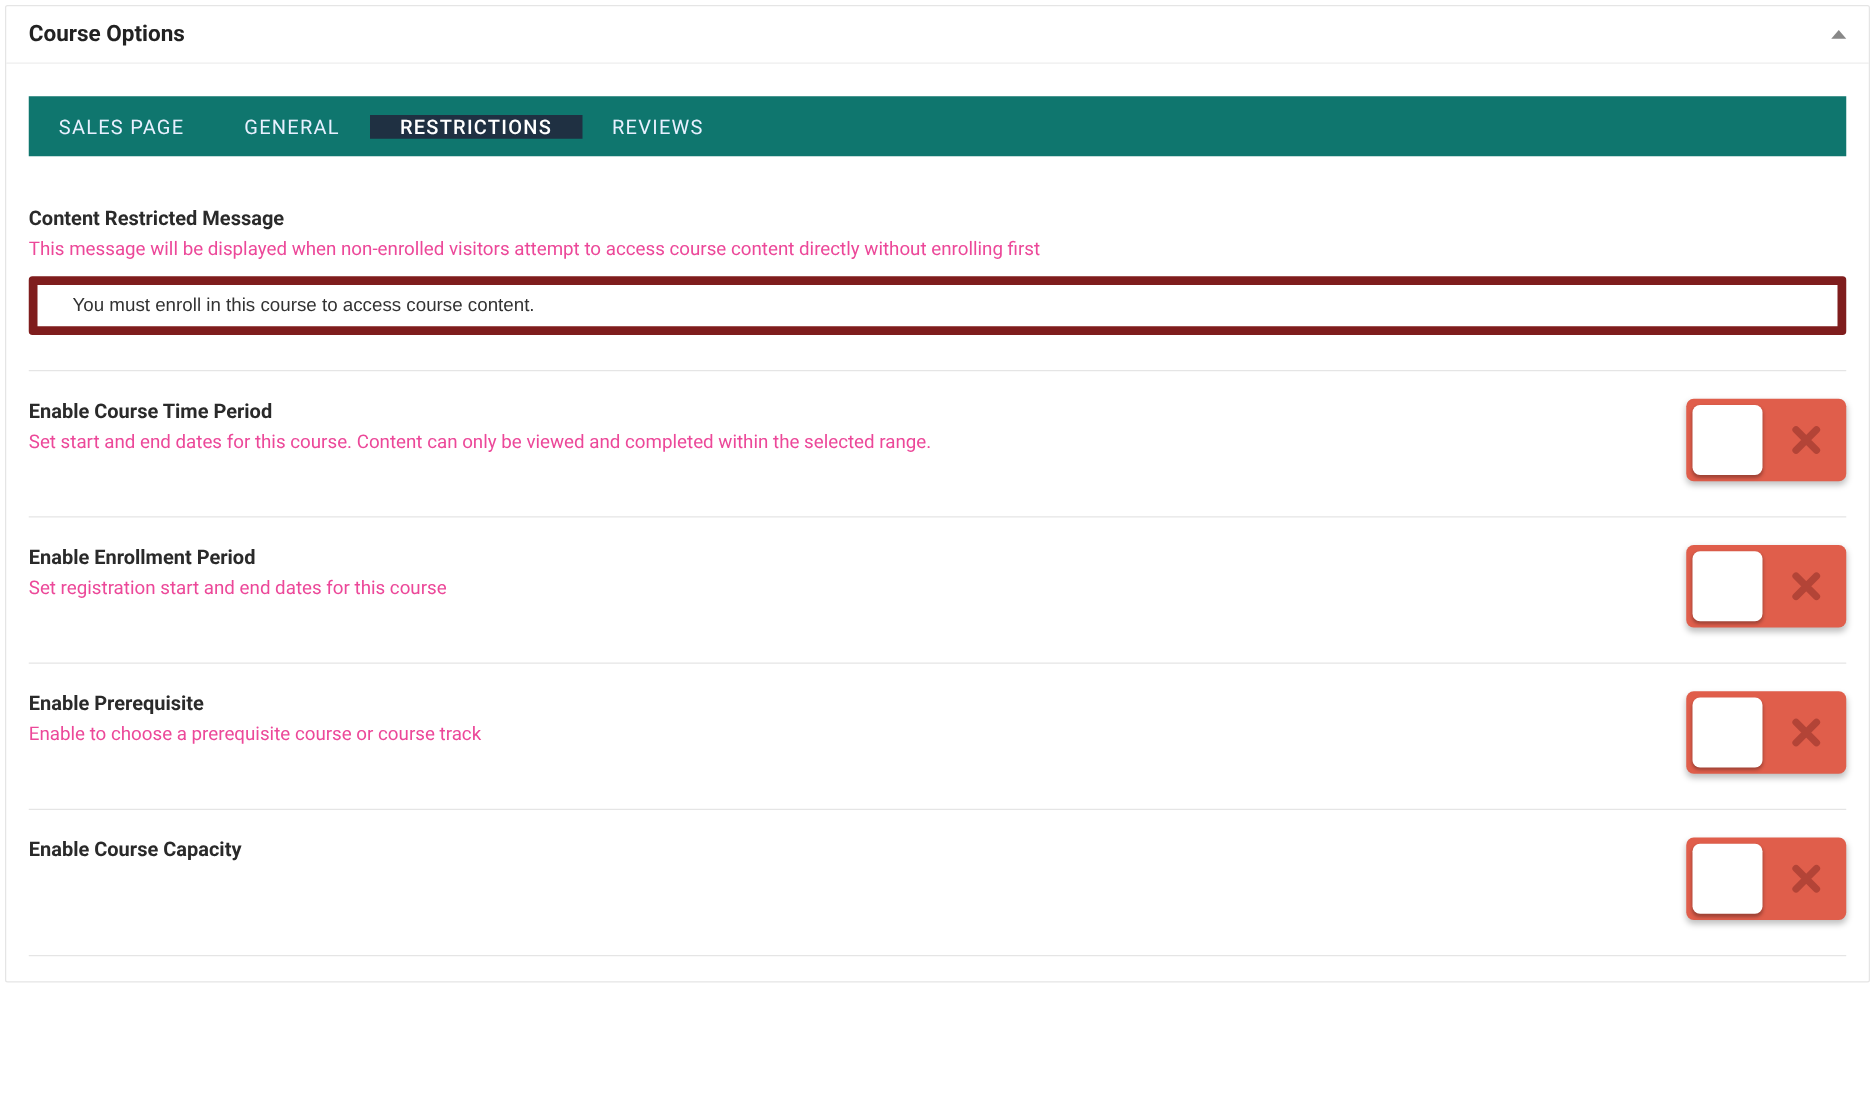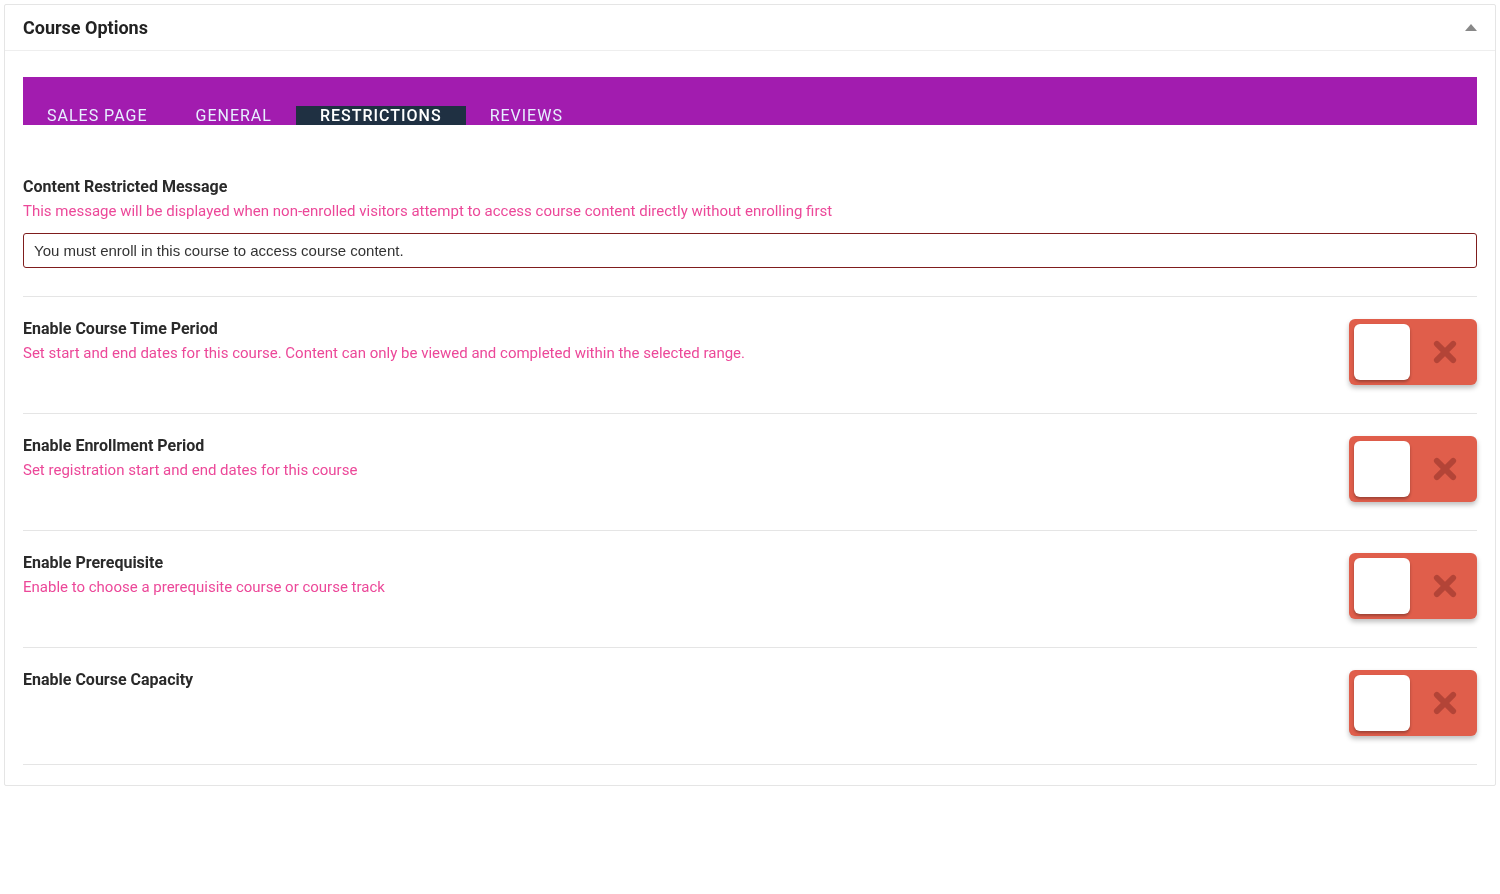--- a/index.html
+++ b/index.html
@@ -29,24 +29,24 @@
   }
   .collapse-btn {
     width: 0; height: 0;
     border-left: 6px solid transparent;
     border-right: 6px solid transparent;
     border-bottom: 7px solid #888;
     cursor: pointer;
   }
   .tabs {
     display: flex;
-    background: #a21caf;
-    margin: 26px 18px 12px 18px;
+    background: #0f766e;
+    margin: 26px 18px 0 18px;
     height: 48px;
-    align-items: flex-end;
+    align-items: center;
   }
   .tab {
     color: #e7f0ff;
     font-size: 16px;
     letter-spacing: 1px;
     text-transform: uppercase;
     padding: 0 24px;
     display: flex;
     align-items: center;
     cursor: pointer;
@@ -77,23 +77,23 @@
     color: #2a2a2a;
     margin-bottom: 4px;
   }
   .section p.desc {
     color: #ec4899;
     font-size: 15px;
     line-height: 1.5;
   }
   .section input[type=text] {
     width: 100%;
-    border: 1px solid #7f1d1d;
+    border: 7px solid #7f1d1d;
     border-radius: 3px;
-    padding: 8px 10px;
+    padding: 8px 28px;
     font-size: 15px;
     margin-top: 10px;
     color: #333;
     background: #fff;
   }
   
   .toggle {
     width: 128px;
     height: 66px;
     background: #e05e4b;

